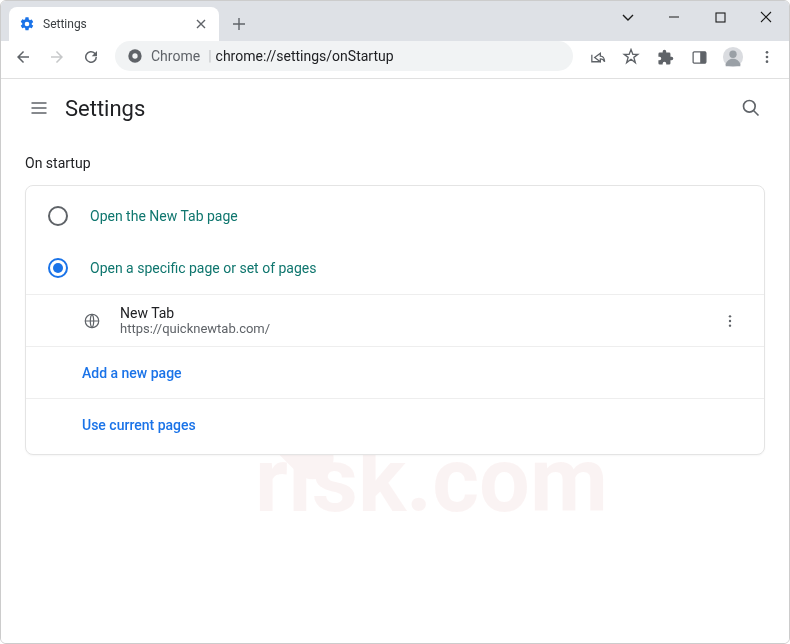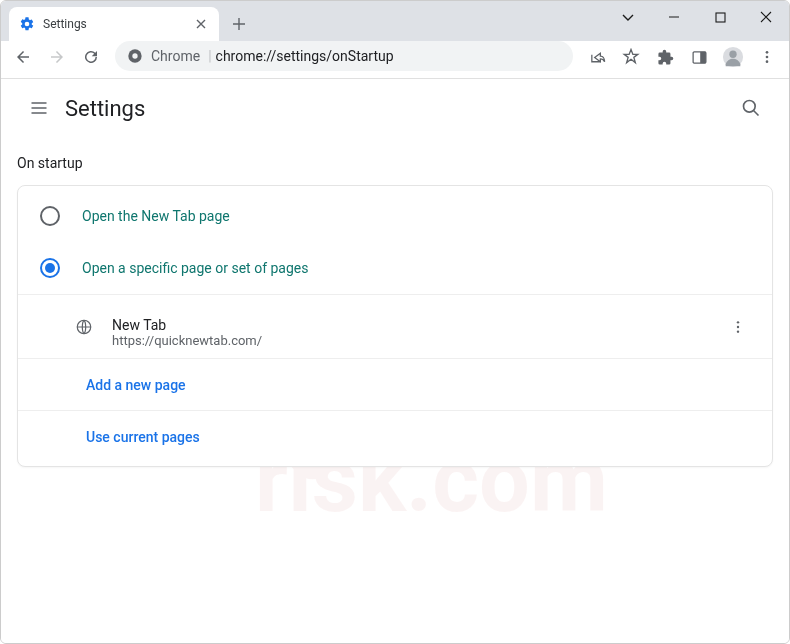--- a/index.html
+++ b/index.html
@@ -25,38 +25,38 @@
 
 .content { position: relative; height: calc(100% - 78px); overflow: hidden; background: #fff; }
 .watermark { position: absolute; inset: 0; display: flex; align-items: center; justify-content: center; pointer-events: none; z-index: 0; }
 .watermark svg { opacity: 0.07; }
 
 .app-header { height: 58px; display: flex; align-items: center; padding: 0 18px; position: relative; z-index: 1; }
 .menu-btn { width: 40px; height: 40px; display: flex; align-items: center; justify-content: center; cursor: pointer; }
 .app-title { font-size: 22px; color: #202124; margin-left: 6px; font-weight: 400; }
 .search-btn { margin-left: auto; width: 40px; height: 40px; display: flex; align-items: center; justify-content: center; cursor: pointer; }
 
-.section { padding: 0 16px; position: relative; z-index: 1; }
+.section { padding: 0 24px; position: relative; z-index: 1; }
 .section-title { font-size: 14px; color: #202124; margin: 18px 0 14px 0; }
 .card { background: #fff; border: 1px solid #e4e4e4; border-radius: 8px; box-shadow: 0 1px 2px rgba(0,0,0,0.04); padding: 4px 0; }
 .radio-row { display: flex; align-items: center; padding: 16px 22px; gap: 22px; cursor: pointer; }
 .radio { width: 20px; height: 20px; border: 2px solid #5f6368; border-radius: 50%; flex-shrink: 0; position: relative; }
 .radio.selected { border-color: #1a73e8; }
 .radio.selected::after { content: ''; position: absolute; inset: 3px; background: #1a73e8; border-radius: 50%; }
 .radio-label { font-size: 14px; color: #0f766e; }
 
 .page-row { display: flex; align-items: center; padding: 10px 22px 10px 56px; border-top: 1px solid #eee; }
 .page-favicon { width: 20px; height: 20px; display: flex; align-items: center; justify-content: center; margin-right: 18px; }
 .page-text { flex: 1; }
-.page-title { font-size: 14px; color: #202124; margin-top: 12px; }
+.page-title { font-size: 14px; color: #202124; }
 .page-url { font-size: 13px; color: #5f6368; }
 .page-more { width: 24px; height: 24px; display: flex; align-items: center; justify-content: center; cursor: pointer; }
 
 .action-row { padding: 16px 22px 16px 56px; border-top: 1px solid #eee; }
-.action-link { font-size: 14px; color: #1a73e8; cursor: pointer; font-weight: 500; margin-left: 12px; }
+.action-link { font-size: 14px; color: #1a73e8; cursor: pointer; font-weight: 500; }
 
 .icon { display: inline-flex; }
 </style>
 </head>
 <body>
 
 <div class="titlebar">
   <div class="tab">
     <span class="tab-icon icon">
       <svg width="16" height="16" viewBox="0 0 24 24">

